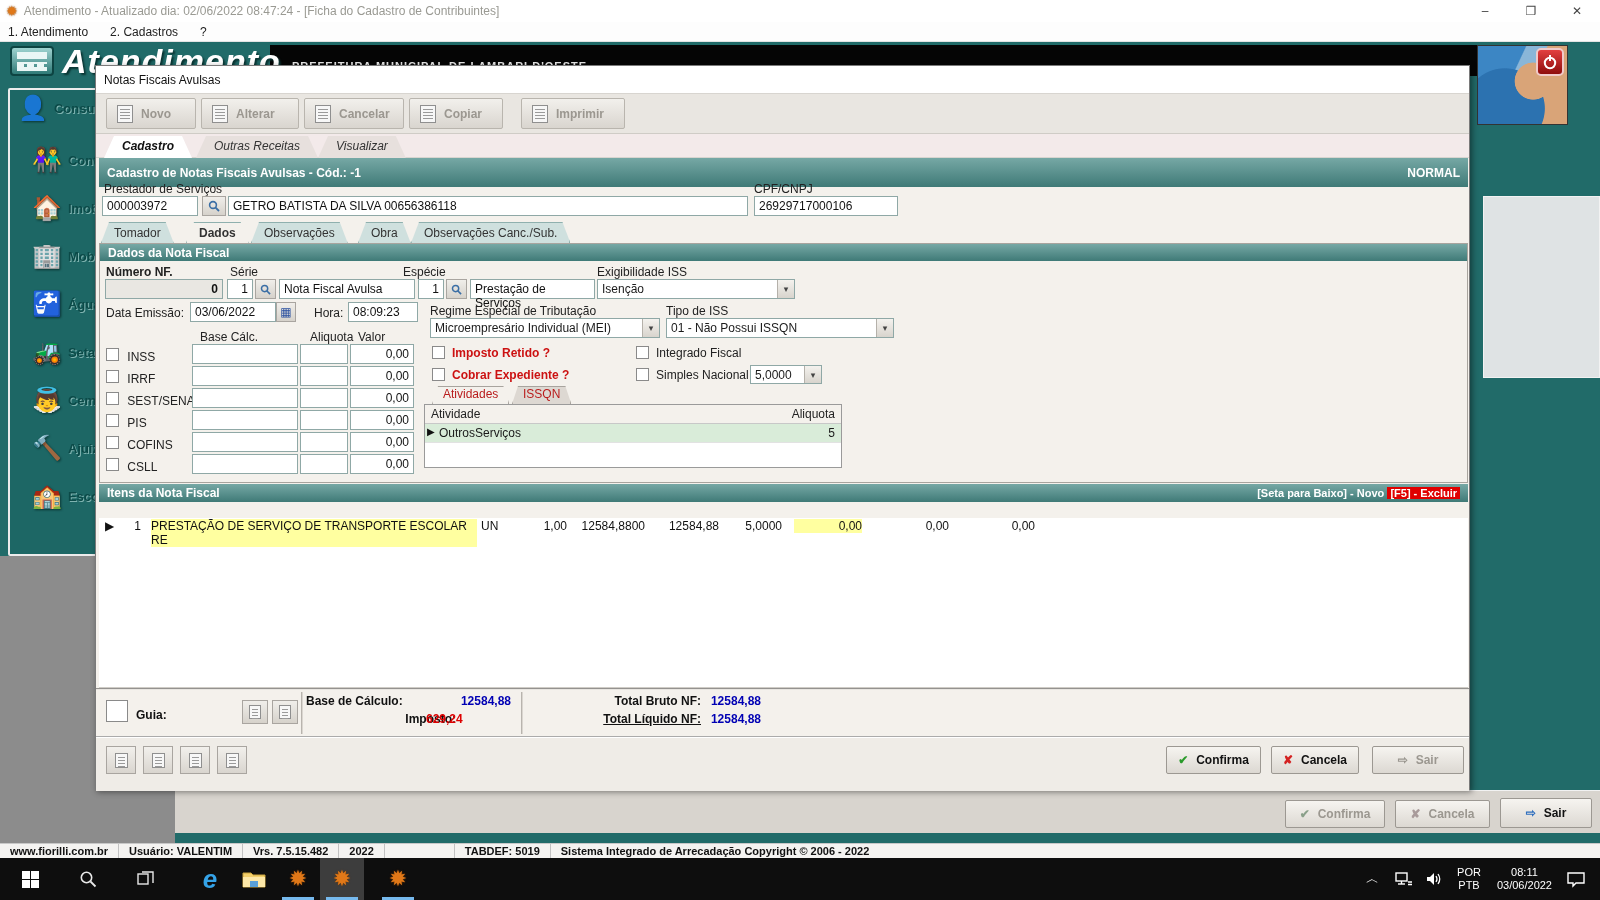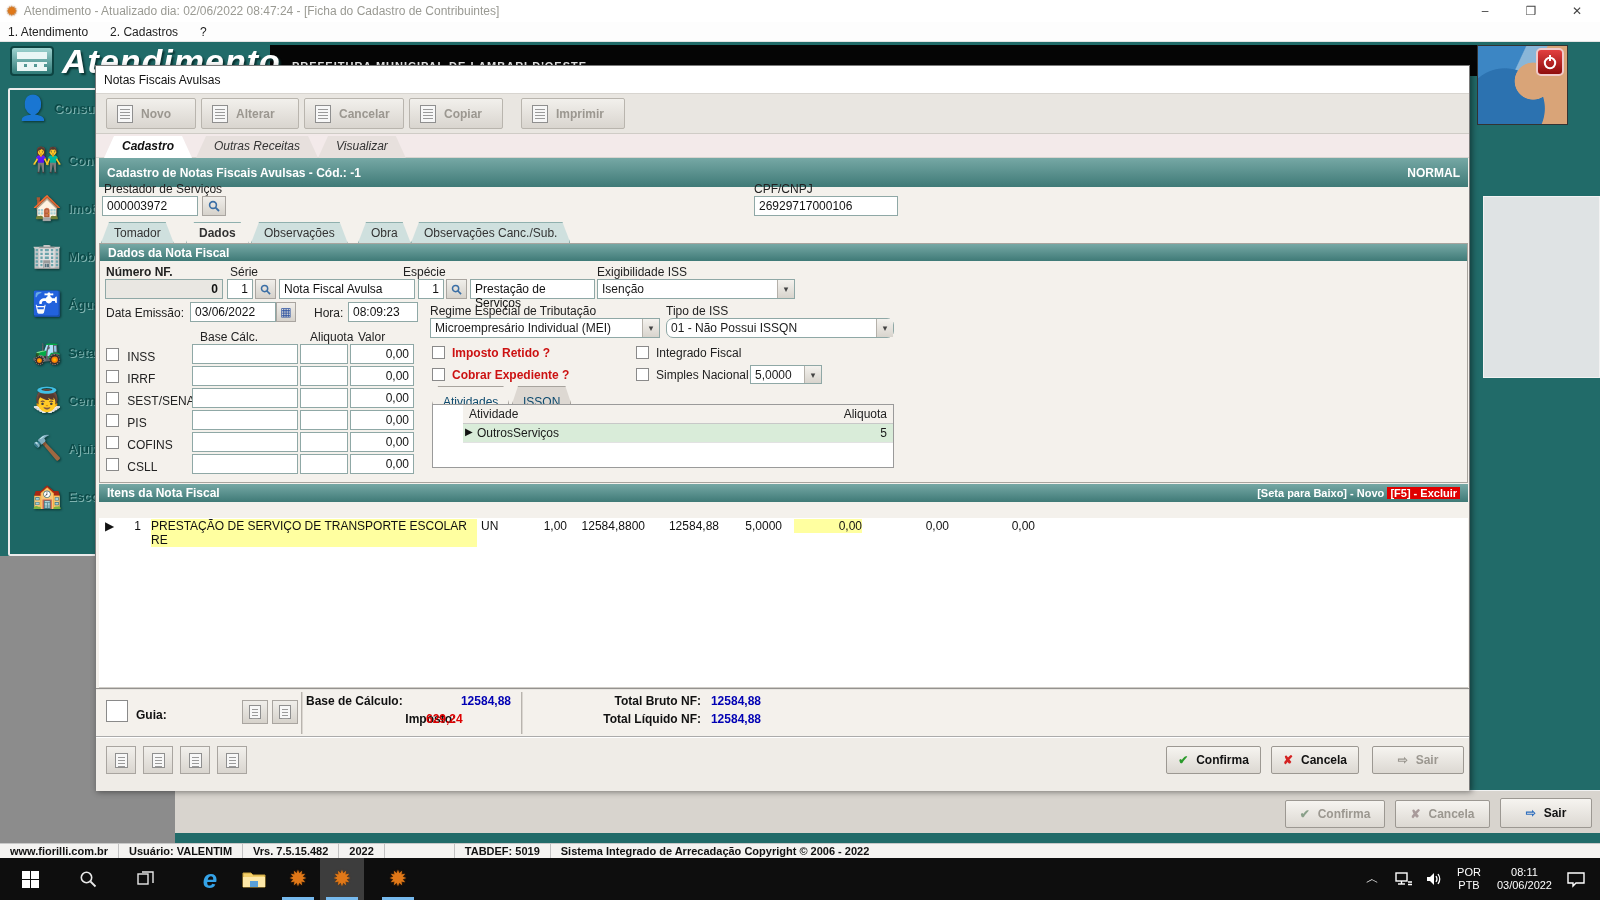--- a/index.html
+++ b/index.html
@@ -68,21 +68,21 @@
   .tabrow2 { position:absolute; left:0; top:156px; width:100%; height:22px; }
   .tab2 { position:absolute; top:0; height:21px; padding:3px 12px; background:#cfe0de; border:1px solid #8fb0ae; border-bottom:none; clip-path:polygon(8px 0, calc(100% - 8px) 0, 100% 100%, 0 100%); color:#333; }
   .tab2.active { background:#f4f1ec; font-weight:bold; }
 
   .groupbox { position:absolute; left:3px; top:177px; width:1369px; height:240px; border:1px solid #a8a49e; background:#f4f1ec; }
   .gb-hdr { position:absolute; left:0; top:0; width:100%; height:17px; }
 
   .cb { width:13px; height:13px; background:#fff; border:1px solid #8a8a8a; display:inline-block; }
   .red-lbl { color:#cc1111; font-weight:bold; }
 
-  .ativ-tab { position:absolute; height:18px; padding:8px 10px; background:#ddd8d2; border:1px solid #a8a49e; border-bottom:none; clip-path:polygon(6px 0, calc(100% - 6px) 0, 100% 100%, 0 100%); color:#0c4a6e; }
+  .ativ-tab { position:absolute; height:18px; padding:0 10px; background:#ddd8d2; border:1px solid #a8a49e; border-bottom:none; clip-path:polygon(6px 0, calc(100% - 6px) 0, 100% 100%, 0 100%); color:#b91c1c; }
   .ativ-tab.active { background:#f4f1ec; }
   .ativ-table { position:absolute; background:#fff; border:1px solid #9a9a9a; }
   .ativ-hdr { display:flex; justify-content:space-between; padding:2px 6px; background:#f4f1ec; border-bottom:1px solid #c8c8c8; color:#222; }
   .ativ-row { display:flex; justify-content:space-between; padding:2px 6px 2px 14px; background:#d9ecd9; border-bottom:1px solid #e2e2e2; position:relative; }
   .ativ-row .mark { position:absolute; left:2px; top:2px; font-size:10px; color:#111; }
 
   .itensbar { position:absolute; left:3px; top:418px; width:1369px; height:18px; justify-content:space-between; }
   .itens-hint { font-size:11px; }
   .itens-hint .f5 { background:#e00000; color:#fff; padding:0 3px; }
   .items-hdr { position:absolute; left:3px; top:436px; width:1369px; height:16px; background:#f4f1ec; border-bottom:1px solid #cfccc6; }
@@ -256,20 +256,21 @@
 
     <span class="abs lbl" style="left:8px; top:116px;">Prestador de Serviços</span>
     <span class="abs lbl" style="left:658px; top:116px;">CPF/CNPJ</span>
     <div class="abs fld" style="left:6px; top:130px; width:96px;">000003972</div>
     <div class="abs sbtn" style="left:106px; top:130px; width:24px; height:20px;">
       <svg width="12" height="12" viewBox="0 0 12 12">
         <circle cx="5" cy="5" r="3.4" fill="none" stroke="#3a6ea5" stroke-width="1.6"></circle>
         <line x1="7.6" y1="7.6" x2="11" y2="11" stroke="#3a6ea5" stroke-width="1.8"></line>
       </svg>
     </div>
+    <div class="abs fld" style="left:132px; top:130px; width:520px;">GETRO BATISTA DA SILVA 00656386118</div>
     <div class="abs fld" style="left:658px; top:130px; width:144px;">26929717000106</div>
 
     <div class="tabrow2">
       <div class="tab2" style="left:5px;">Tomador</div>
       <div class="tab2 active" style="left:90px;">Dados</div>
       <div class="tab2" style="left:155px;">Observações</div>
       <div class="tab2" style="left:262px;">Obra</div>
       <div class="tab2" style="left:315px;">Observações Canc./Sub.</div>
     </div>
 
@@ -308,21 +309,21 @@
       <div class="abs sbtn" style="left:176px; top:58px; width:20px; height:20px; color:#2a50a0; font-size:12px;">▦</div>
       <span class="abs lbl" style="left:214px; top:62px;">Hora:</span>
       <div class="abs fld" style="left:248px; top:58px; width:70px;">08:09:23</div>
 
       <span class="abs lbl" style="left:330px; top:60px;">Regime Especial de Tributação</span>
       <span class="abs lbl" style="left:566px; top:60px;">Tipo de ISS</span>
       <div class="abs combo" style="left:330px; top:74px; width:230px;gap:16px;">
         <span>Microempresário Individual (MEI)</span>
         <span class="arrow">▾</span>
       </div>
-      <div class="abs combo" style="left:566px; top:74px; width:228px;border-radius:7px;">
+      <div class="abs combo" style="left:566px; top:74px; width:228px;">
         <span>01 - Não Possui ISSQN</span>
         <span class="arrow">▾</span>
       </div>
 
       <span class="abs lbl" style="left:100px; top:86px;">Base Cálc.</span>
       <span class="abs lbl" style="left:210px; top:86px;">Aliquota</span>
       <span class="abs lbl" style="left:258px; top:86px;">Valor</span>
 
       <div class="abs" style="left:6px; top:104px;">
         <span class="cb"></span>
@@ -381,21 +382,21 @@
       <span class="abs lbl" style="left:556px; top:102px;">Integrado Fiscal</span>
       <span class="abs cb" style="left:536px; top:124px;"></span>
       <span class="abs lbl" style="left:556px; top:124px;">Simples Nacional</span>
       <div class="abs combo" style="left:650px; top:121px; width:72px; height:19px;">
         <span>5,0000</span>
         <span class="arrow">▾</span>
       </div>
 
       <div class="ativ-tab active" style="left:332px; top:142px;">Atividades</div>
       <div class="ativ-tab" style="left:412px; top:142px;">ISSQN</div>
-      <div class="ativ-table" style="left:332px; top:160px; width:462px; height:64px;padding-left:30px;">
+      <div class="ativ-table" style="left:324px; top:160px; width:418px; height:64px;">
         <div class="ativ-hdr">
           <span>Atividade</span>
           <span>Aliquota</span>
         </div>
         <div class="ativ-row">
           <span class="mark">▶</span>
           <span>OutrosServiços</span>
           <span>5</span>
         </div>
       </div>
@@ -434,21 +435,21 @@
         <span class="doc-ico" style="width:12px;height:14px;"></span>
       </div>
       <div class="vdiv" style="left:205px;"></div>
       <span class="abs tot-lbl" style="left:210px; top:4px; width:150px; text-align:left;">Base de Cálculo:</span>
       <span class="abs tot-blue" style="left:330px; top:4px; width:85px; text-align:right;">12584,88</span>
       <span class="abs tot-lbl" style="left:210px; top:22px; width:150px; text-align:right;">Imposto:</span>
       <span class="abs tot-red" style="left:330px; top:22px; width:85px; text-align:left;">629,24</span>
       <div class="vdiv" style="left:425px;"></div>
       <span class="abs tot-lbl" style="left:445px; top:4px; width:160px; text-align:right;">Total Bruto NF:</span>
       <span class="abs tot-blue" style="left:590px; top:4px; width:75px; text-align:right;">12584,88</span>
-      <span class="abs tot-lbl" style="left:445px; top:22px; width:160px; text-align:right;">Total Líquido NF:</span>
+      <span class="abs tot-lbl" style="left:445px; top:22px; width:160px; text-align:right;text-decoration:underline;">Total Líquido NF:</span>
       <span class="abs tot-blue" style="left:590px; top:22px; width:75px; text-align:right;">12584,88</span>
     </div>
 
     <div class="btnrow">
       <div class="navbtn" style="left:10px;">
           <span class="doc-ico" style="width:13px;height:15px;"></span>
         </div>
       <div class="navbtn" style="left:47px;">
           <span class="doc-ico" style="width:13px;height:15px;"></span>
         </div>

